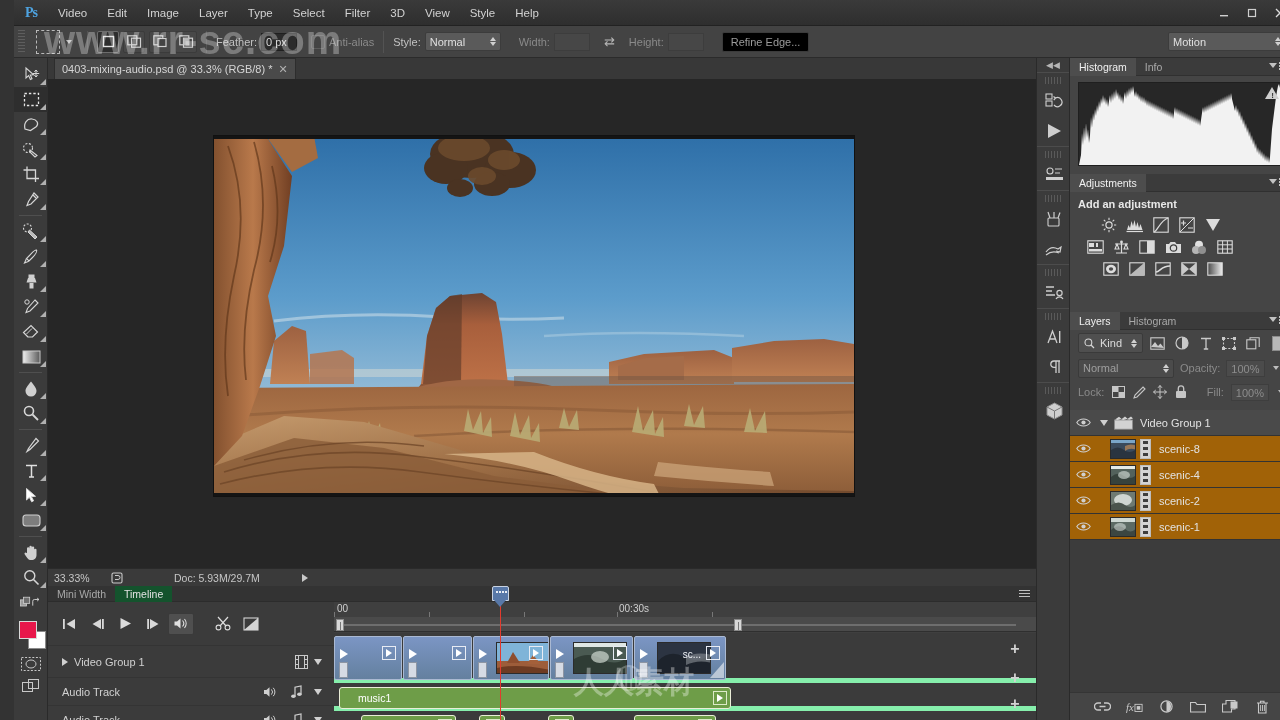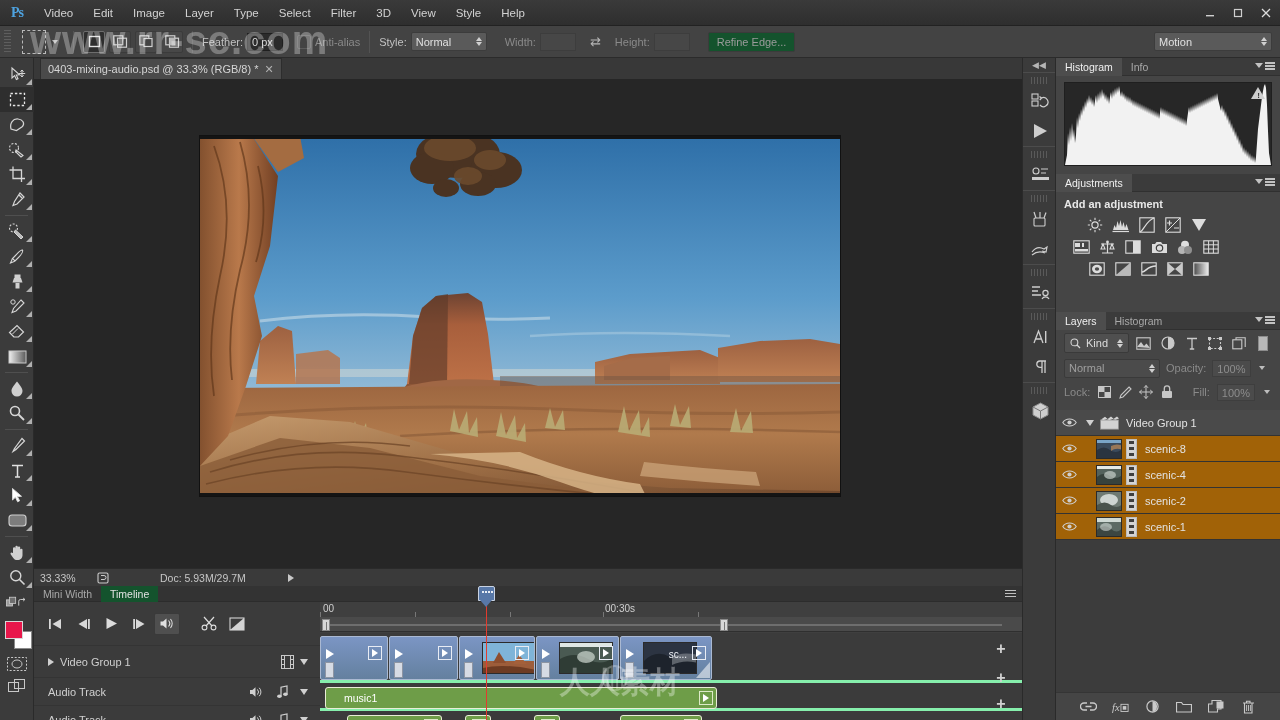--- a/index.html
+++ b/index.html
@@ -5,21 +5,21 @@
   * { box-sizing: border-box; margin:0; padding:0; }
   html,body { width:1280px; height:720px; overflow:hidden; }
   body {
     font-family: "Liberation Sans", sans-serif;
     font-size: 11px;
     background:#333333;
     color:#c8c8c8;
     -webkit-font-smoothing: antialiased;
     position:relative;
   }
-  .app { position:relative; width:1128px; height:720px; }
+  .app { position:relative; width:1128px; height:720px;margin-left:14px; }
 
   
   .titlebar {
     position:absolute; left:0; top:0; width:1280px; height:26px;
     background:linear-gradient(#3a3a3a,#2e2e2e);
     border-bottom:1px solid #222;
     display:flex; align-items:center;
   }
   .ps-logo {
     width:34px; height:26px; display:flex; align-items:center; justify-content:center;
@@ -66,21 +66,21 @@
   .combo {
     background:#5a5a5a; border:1px solid #3c3c3c; height:19px; min-width:72px;
     color:#e0e0e0; font-size:11px; display:flex; align-items:center;
     padding:0 4px; justify-content:space-between; border-radius:2px;
   }
   .stepper { display:flex; flex-direction:column; gap:1px; margin-left:4px;}
   .stepper i { width:0;height:0;border-left:3px solid transparent;border-right:3px solid transparent;}
   .stepper i.up{border-bottom:4px solid #d0d0d0;}
   .stepper i.dn{border-top:4px solid #d0d0d0;}
   .btn3d {
-    background:#14532d; border:1px solid #3b3b3b; border-radius:2px;
+    background:#000000; border:1px solid #3b3b3b; border-radius:2px;
     height:20px; padding:0 8px; line-height:19px; color:#9b9b9b; font-size:11px;
   }
   .swapicon { color:#b5b5b5; font-size:13px; }
 
   
   .toolbar {
     position:absolute; left:0; top:58px; width:34px; height:662px;
     background:#3b3b3b; border-right:1px solid #2a2a2a;
     padding-top:4px;
   }
@@ -159,21 +159,21 @@
   .tl-right { position:absolute; left:286px; top:0; right:0; bottom:26px; background:#3f3f3f; }
   .ruler { height:16px; position:relative; background:#3f3f3f; border-bottom:1px solid #4a4a4a;}
   .ruler-lbl { position:absolute; top:1px; font-size:10px; color:#d0d0d0; }
   .ruler-tick { position:absolute; bottom:0; width:1px; height:5px; background:#777; }
   .workbar { height:14px; position:relative; background:#4a4a4a; border-bottom:1px solid #2f2f2f; }
   .workbar .rail { position:absolute; left:6px; right:20px; top:6px; height:2px; background:#6e6e6e;}
   .wb-handle { position:absolute; top:1px; width:8px; height:12px; background:#d8d8d8; border:1px solid #8a8a8a;}
   .wb-handle::after{content:"";position:absolute;left:3px;top:2px;width:1px;height:8px;background:#777;}
 
   .lanes { position:absolute; left:0; top:31px; right:0; bottom:0; }
-  .lane { position:relative; height:32px; border-bottom:3px solid #86efac;text-align:right; }
+  .lane { position:relative; height:32px; border-bottom:5px solid #86efac;text-align:right; }
   .lane.audio { height:28px; }
   .lane-bg { position:absolute; inset:0; background:#3b3b3b; }
 
   .clip-video {
     position:absolute; top:3px; height:44px;
     background:linear-gradient(#7b95c4,#64809f);
     border:1px solid #aab9d2; border-radius:2px; overflow:hidden;
   }
   .clip-video .thumb { position:absolute; left:22px; top:5px; height:32px; width:54px; border:1px solid #2b2b2b; overflow:hidden;}
   .clip-video .play-l { position:absolute; left:5px; top:12px; width:0;height:0;border-top:5px solid transparent;border-bottom:5px solid transparent;border-left:8px solid #fff;}

